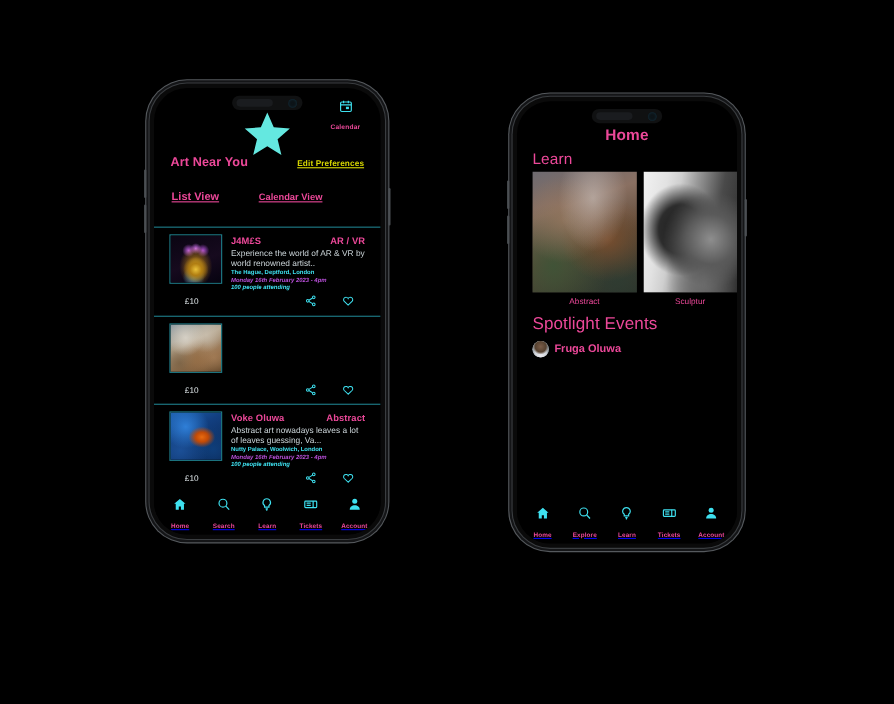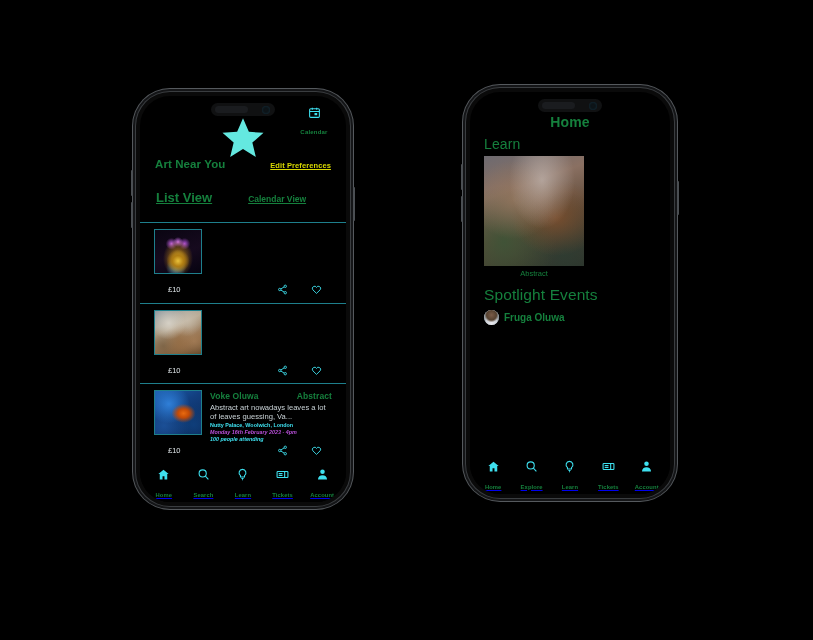--- a/index.html
+++ b/index.html
@@ -7,52 +7,52 @@
   body { font-family:"Liberation Sans", sans-serif; -webkit-font-smoothing:antialiased; }
 
   .stage { position:relative; width:813px; height:640px; background:#000; }
 
   
   .phone { position:absolute; border-radius:34px; background:#0a0a0a;
            box-shadow:0 0 0 1px #3a3d40, 0 0 0 3px #141517, 0 0 0 4px #55595d; }
   .phone-screen { position:absolute; inset:4px; border-radius:30px; background:#000; overflow:hidden; }
   .side-btn { position:absolute; width:2px; background:#4b4f53; border-radius:2px; }
 
-  #phone-left  { left:136px; top:92px; width:214px; height:414px; }
+  #phone-left  { left:136px; top:76px; width:214px; height:414px; }
   #phone-right { left:466px; top:88px; width:208px; height:410px; }
 
   
   .island { position:absolute; top:7px; left:50%; transform:translateX(-50%);
             width:64px; height:13px; background:#101112; border-radius:9px; }
   .island .pill { position:absolute; left:4px; top:3px; width:33px; height:7px;
                   background:#1a1c1f; border-radius:5px; }
   .island .cam { position:absolute; right:5px; top:2.5px; width:8px; height:8px;
                  background:#0d1418; border-radius:50%; box-shadow:inset 0 0 2px #16394a; }
 
   
-  .cy  { color:#15803d; }
+  .cy  { color:#ec4899; }
   .yl  { color:#d8d800; }
 
   
   .l-top { position:relative; height:96px; }
   .cal-btn { position:absolute; right:14px; top:10px; width:36px; text-align:center;
              text-decoration:none; }
   .cal-ico { display:block; margin:0 auto 1px; width:13px; height:13px; }
   .cal-label { font-size:6px; font-weight:700; letter-spacing:.2px; }
   .star-wrap { position:absolute; left:50%; top:20px; transform:translateX(-50%); }
   .star { width:46px; height:44px; display:block; }
 
   .l-row1 { position:absolute; left:0; right:0; top:62px; padding:0 15px;
             display:flex; align-items:baseline; justify-content:space-between; }
   .h-title { font-size:11.5px; font-weight:700; letter-spacing:.1px; }
   .edit-pref { font-size:7.5px; font-weight:700; letter-spacing:.1px;margin-left:40px; }
 
   .l-row2 { position:absolute; left:0; right:0; top:94px; padding:0 16px;
             display:flex; align-items:baseline; }
-  .l-row2 .listview { font-size:13px; font-weight:700; }
+  .l-row2 .listview { font-size:10px; font-weight:700; }
   .l-row2 .calview  { font-size:8.5px; font-weight:700; margin-left:36px; }
 
   .list { position:absolute; left:0; right:0; top:126px; bottom:42px; }
 
   .card { position:relative; height:80.5px; border-top:1px solid #1e7f8c; padding:6px 14px 0 14px; }
   .card-body { display:flex; gap:8px; }
   .thumb { width:48px; height:45px; flex:none; border:1px solid #1e7f8c; overflow:hidden;
            position:relative; background:#000; }
   .thumb > div { position:absolute; inset:0; }
   .info { flex:1 1 auto; min-width:0; padding-top:1px; }
@@ -155,20 +155,30 @@
             <div class="thumb">
               <div style="background:
                 radial-gradient(circle at 50% 72%, #e9c13a 0%, #b07d12 14%, transparent 30%),
                 radial-gradient(ellipse at 50% 66%, rgba(240,200,60,.95) 0%, rgba(200,140,20,.5) 22%, transparent 46%),
                 radial-gradient(circle at 36% 32%, #c060e0 0%, transparent 14%),
                 radial-gradient(circle at 50% 28%, #d070f0 0%, transparent 13%),
                 radial-gradient(circle at 64% 32%, #b050d8 0%, transparent 14%),
                 radial-gradient(circle at 46% 88%, #3a8fd0 0%, transparent 22%),
                 linear-gradient(160deg,#0a0512 0%,#160a1e 55%,#060310 100%);"></div>
             </div>
+            <div class="info">
+              <div class="info-head">
+                <span class="artist cy">J4M£S</span>
+                <span class="genre cy">AR / VR</span>
+              </div>
+              <div class="desc">Experience the world of AR &amp; VR by world renowned artist..</div>
+              <div class="venue">The Hague, Deptford, London</div>
+              <div class="when">Monday 16th February 2023 - 4pm</div>
+              <div class="attending">100 people attending</div>
+            </div>
           </div>
           <div class="card-foot">
             <span class="price">£10</span>
             <a class="act-share" href="#">
               <svg class="ico-sm" viewBox="0 0 24 24" fill="none" stroke="#3ee0ef" stroke-width="2">
                 <circle cx="18" cy="5" r="2.6"></circle>
                   <circle cx="6" cy="12" r="2.6"></circle>
                 <circle cx="18" cy="19" r="2.6"></circle>
                 <path d="M8.4 10.8 15.6 6.4M8.4 13.2 15.6 17.6"></path>
               </svg>
@@ -314,20 +324,30 @@
             <div style="background:
               radial-gradient(ellipse at 58% 22%, rgba(200,190,185,.65) 0%, transparent 40%),
               radial-gradient(ellipse at 30% 40%, rgba(150,120,95,.75) 0%, transparent 42%),
               radial-gradient(ellipse at 72% 56%, rgba(130,80,45,.8) 0%, transparent 44%),
               radial-gradient(ellipse at 20% 78%, rgba(60,85,55,.85) 0%, transparent 46%),
               radial-gradient(ellipse at 80% 86%, rgba(45,60,50,.9) 0%, transparent 44%),
               linear-gradient(160deg,#6d6a70 0%,#8a7062 30%,#5e4a38 60%,#2b3028 100%);"></div>
           </div>
           <div class="learn-cap cy">Abstract</div>
         </div>
+        <div class="learn-card">
+          <div class="learn-img">
+            <div style="background:
+              radial-gradient(ellipse at 72% 56%, #8e8e8e 0%, #5a5a5a 26%, transparent 50%),
+              radial-gradient(ellipse at 40% 48%, #1d1d1d 0%, #2c2c2c 28%, transparent 52%),
+              radial-gradient(ellipse at 64% 88%, #6e6e6e 0%, transparent 44%),
+              linear-gradient(100deg,#f2f2f2 0%,#e2e2e2 22%,#cfcfcf 34%,#9a9a9a 48%,#4a4a4a 72%,#2a2a2a 100%);"></div>
+          </div>
+          <div class="learn-cap cy">Sculptur</div>
+        </div>
       </div>
 
       <div class="sec-h spot cy">Spotlight Events</div>
 
       <div class="poster-head">
         <div class="avatar">
           <div style="background:
             radial-gradient(circle at 50% 34%, #7a5c48 0%, #55412f 40%, transparent 58%),
             radial-gradient(ellipse at 50% 92%, #e9e9ee 0%, #cfd3d8 50%, transparent 72%),
             linear-gradient(160deg,#a8b0b6 0%,#7d858b 100%);"></div>

